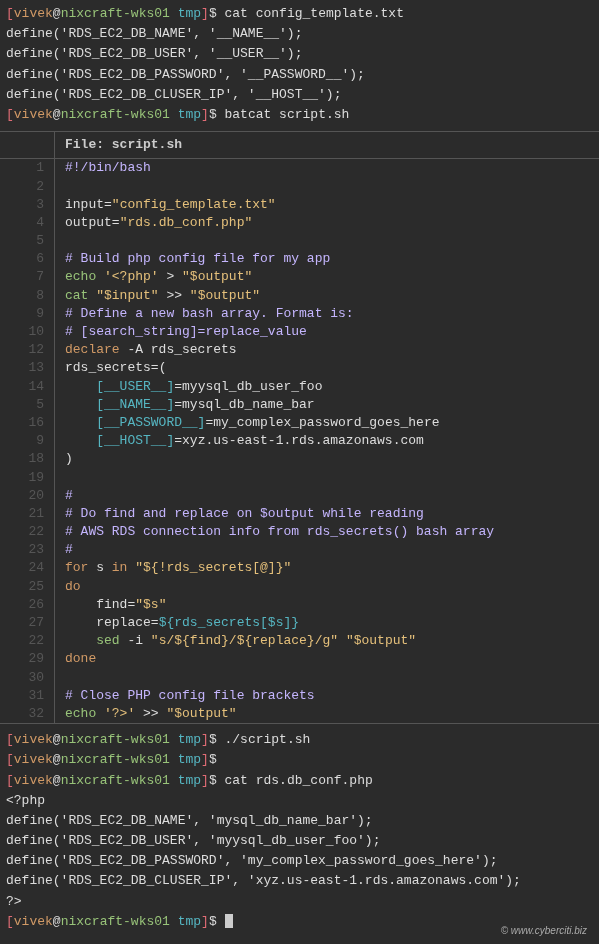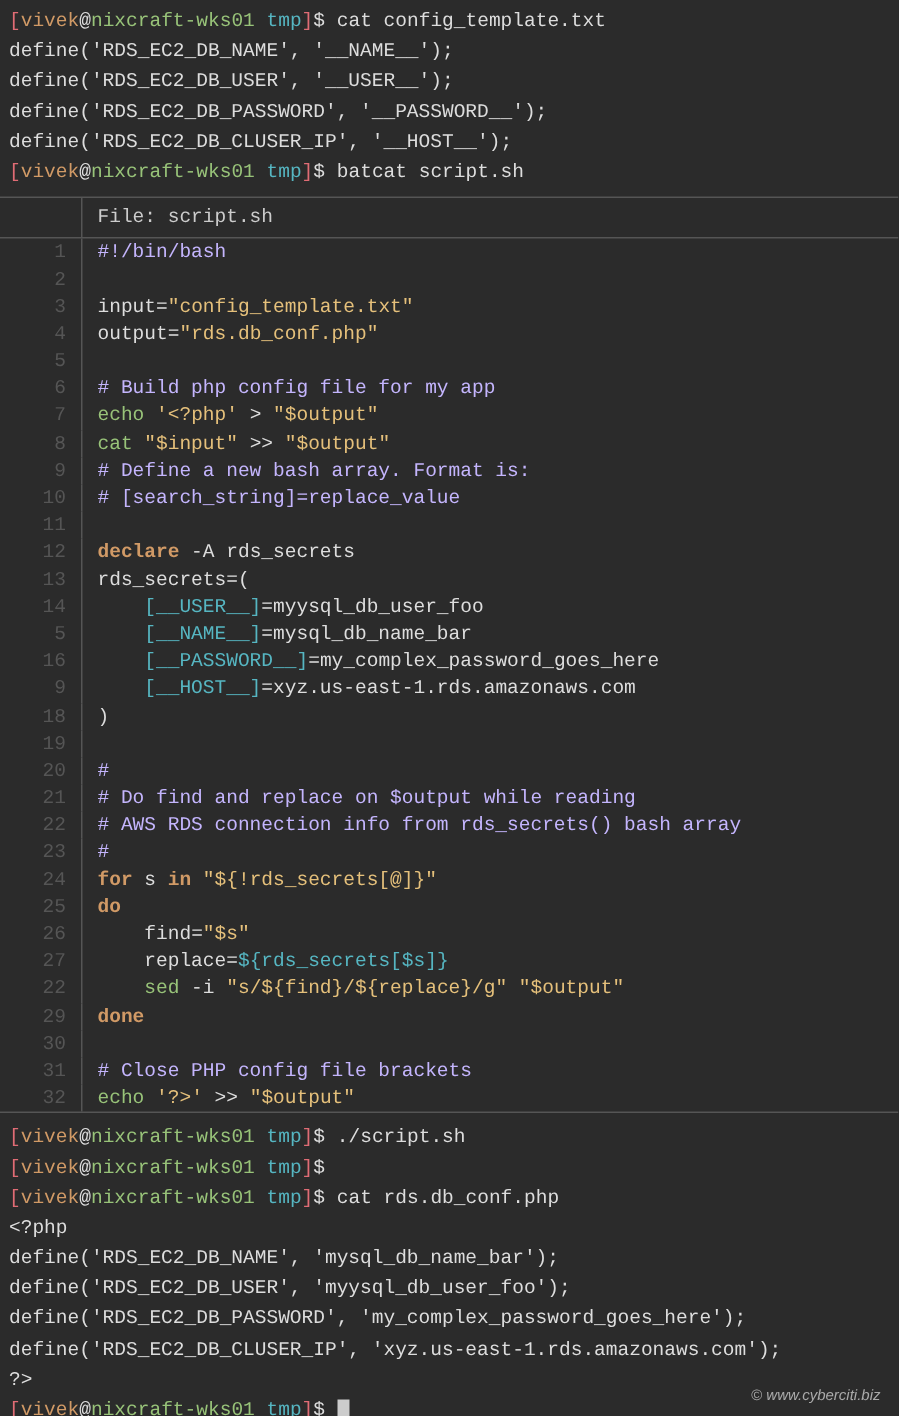--- a/index.html
+++ b/index.html
@@ -13,21 +13,21 @@
       height: 944px;
       overflow: hidden;
     }
     .terminal { padding: 4px 6px; }
     .c-red { color: #e06c75; }
     .c-orange { color: #d19a66; }
     .c-green { color: #98c379; }
     .c-cyan { color: #56b6c2; }
     .c-white { color: #ddd; }
     .c-comment { color: #c4b5fd; }
-    .c-keyword { color: #d19a66; font-weight: bold; }
+    .c-keyword { color: #d19a66; font-weight: normal; }
     .c-string { color: #e5c07b; }
     .c-var { color: #56b6c2; }
     .c-cmd { color: #98c379; }
     .batcat {
       border-top: 1px solid #555;
       border-bottom: 1px solid #555;
       margin: 2px 0;
     }
     .batcat-header {
       border-bottom: 1px solid #555;
@@ -37,21 +37,21 @@
       width: 55px;
       text-align: right;
       color: #555;
       padding: 0 10px 0 4px;
       border-right: 1px solid #555;
       user-select: none;
       flex-shrink: 0;
     }
     .gutter-wrap { display: flex; }
     .code-line { padding-left: 10px; white-space: pre; }
-    .header-label { padding: 4px 10px; color: #ccc; }
+    .header-label { padding: 4px 10px; color: #ccc; font-weight: bold; }
     .watermark {
       position: fixed;
       bottom: 6px;
       right: 12px;
       color: #aaa;
       font-family: Arial, sans-serif;
       font-size: 10px;
       font-style: italic;
     }
     .cursor {
@@ -116,24 +116,20 @@
       <div class="gutter">8</div>
       <div class="code-line"><span class="c-cmd">cat</span><span class="c-string"> "$input"</span><span class="c-white"> &gt;&gt; </span><span class="c-string">"$output"</span></div>
     </div>
   <div class="gutter-wrap">
       <div class="gutter">9</div>
       <div class="code-line"><span class="c-comment"># Define a new bash array. Format is:</span></div>
     </div>
   <div class="gutter-wrap">
       <div class="gutter">10</div>
       <div class="code-line"><span class="c-comment"># [search_string]=replace_value</span></div>
-    </div>
-  <div class="gutter-wrap">
-      <div class="gutter">11</div>
-      <div class="code-line"> </div>
     </div>
   <div class="gutter-wrap">
       <div class="gutter">12</div>
       <div class="code-line"><span class="c-keyword">declare</span><span class="c-white"> -A rds_secrets</span></div>
     </div>
   <div class="gutter-wrap">
       <div class="gutter">13</div>
       <div class="code-line"><span class="c-white">rds_secrets</span><span class="c-white">=(</span></div>
     </div>
   <div class="gutter-wrap">

